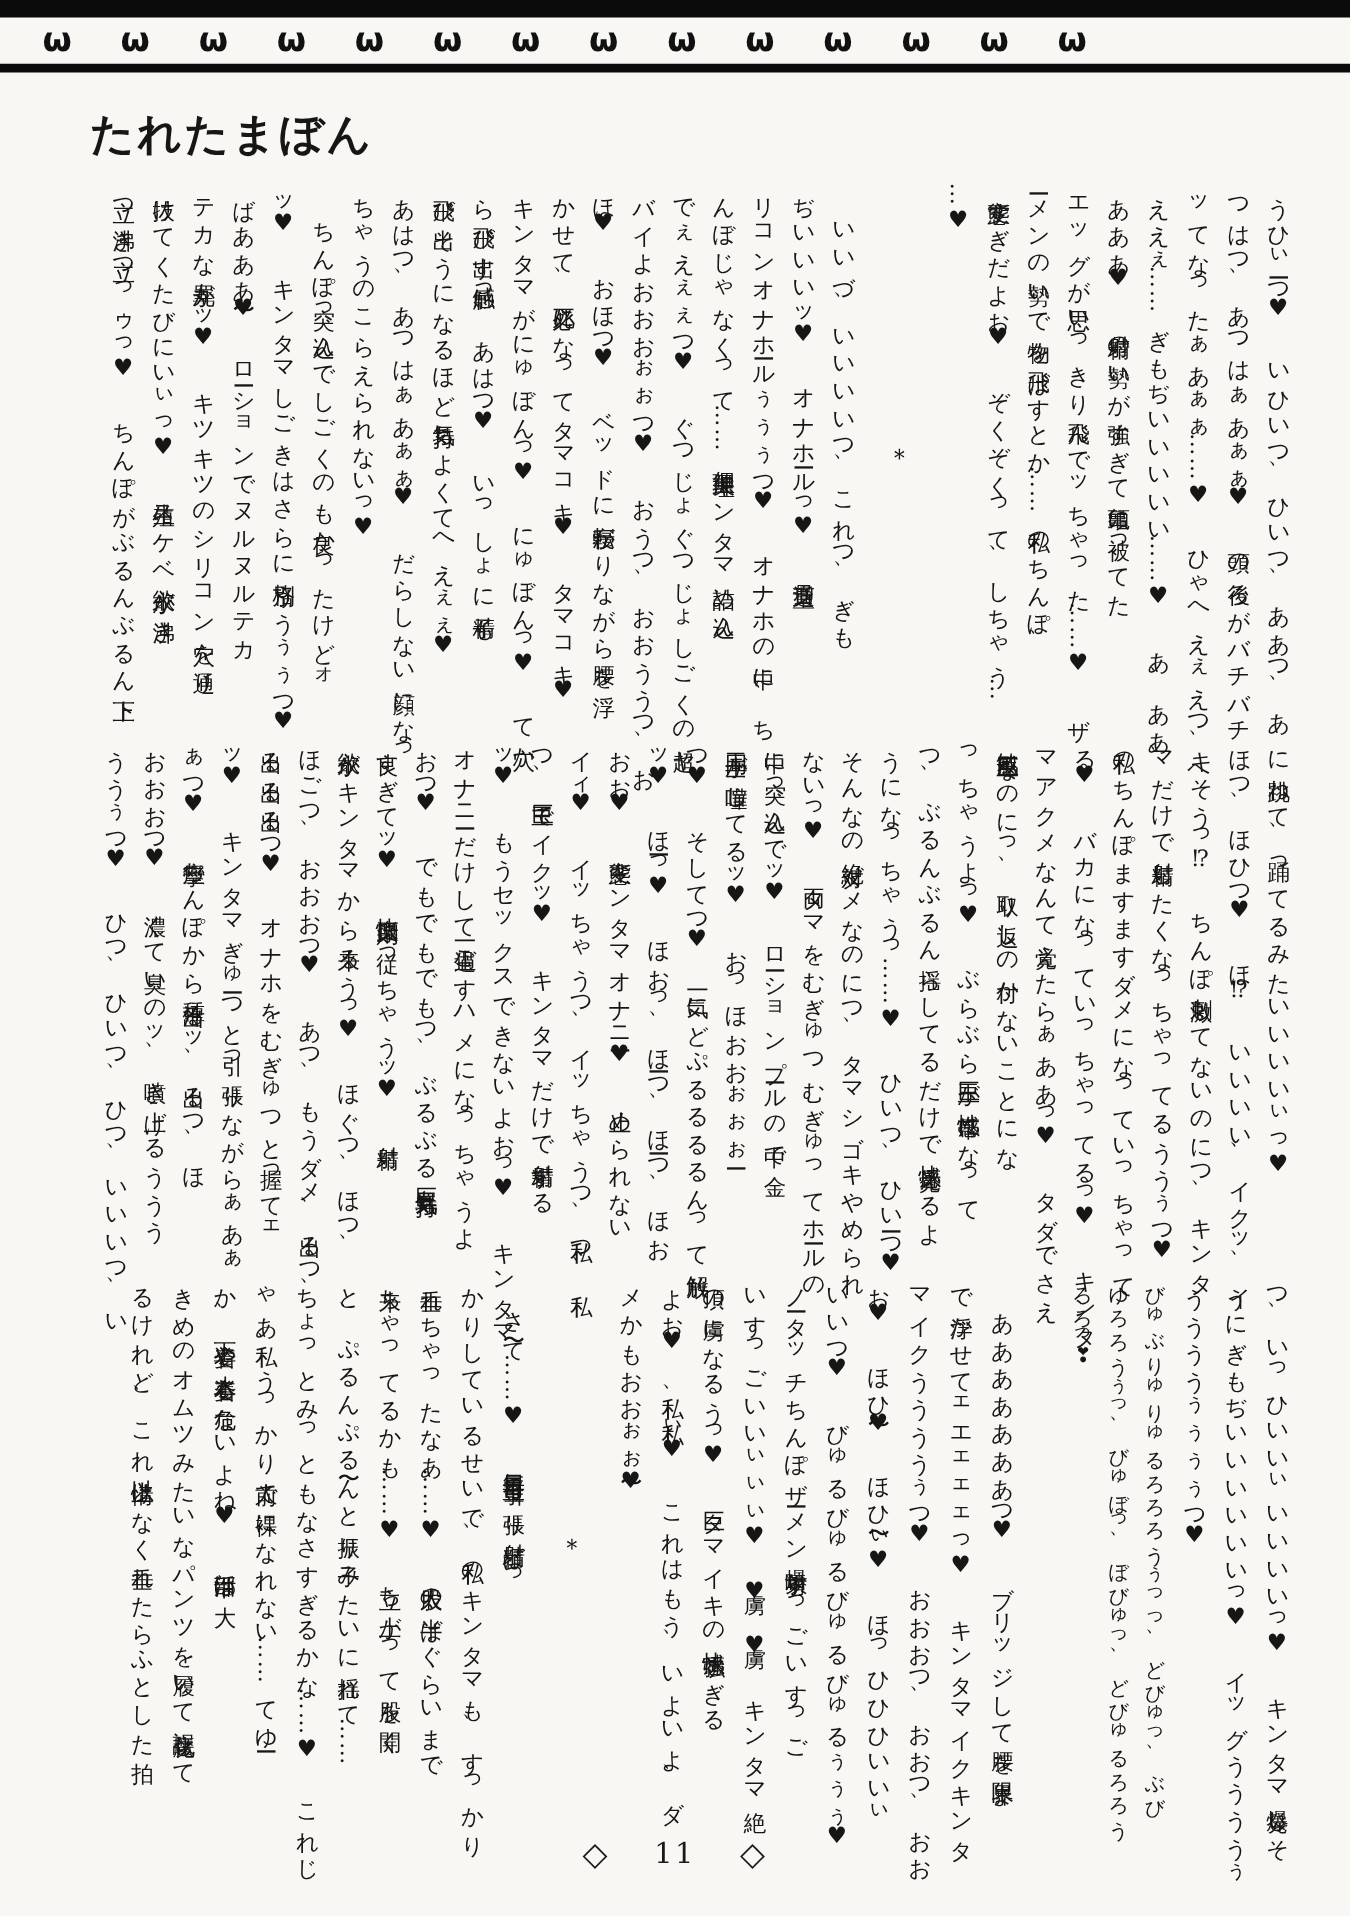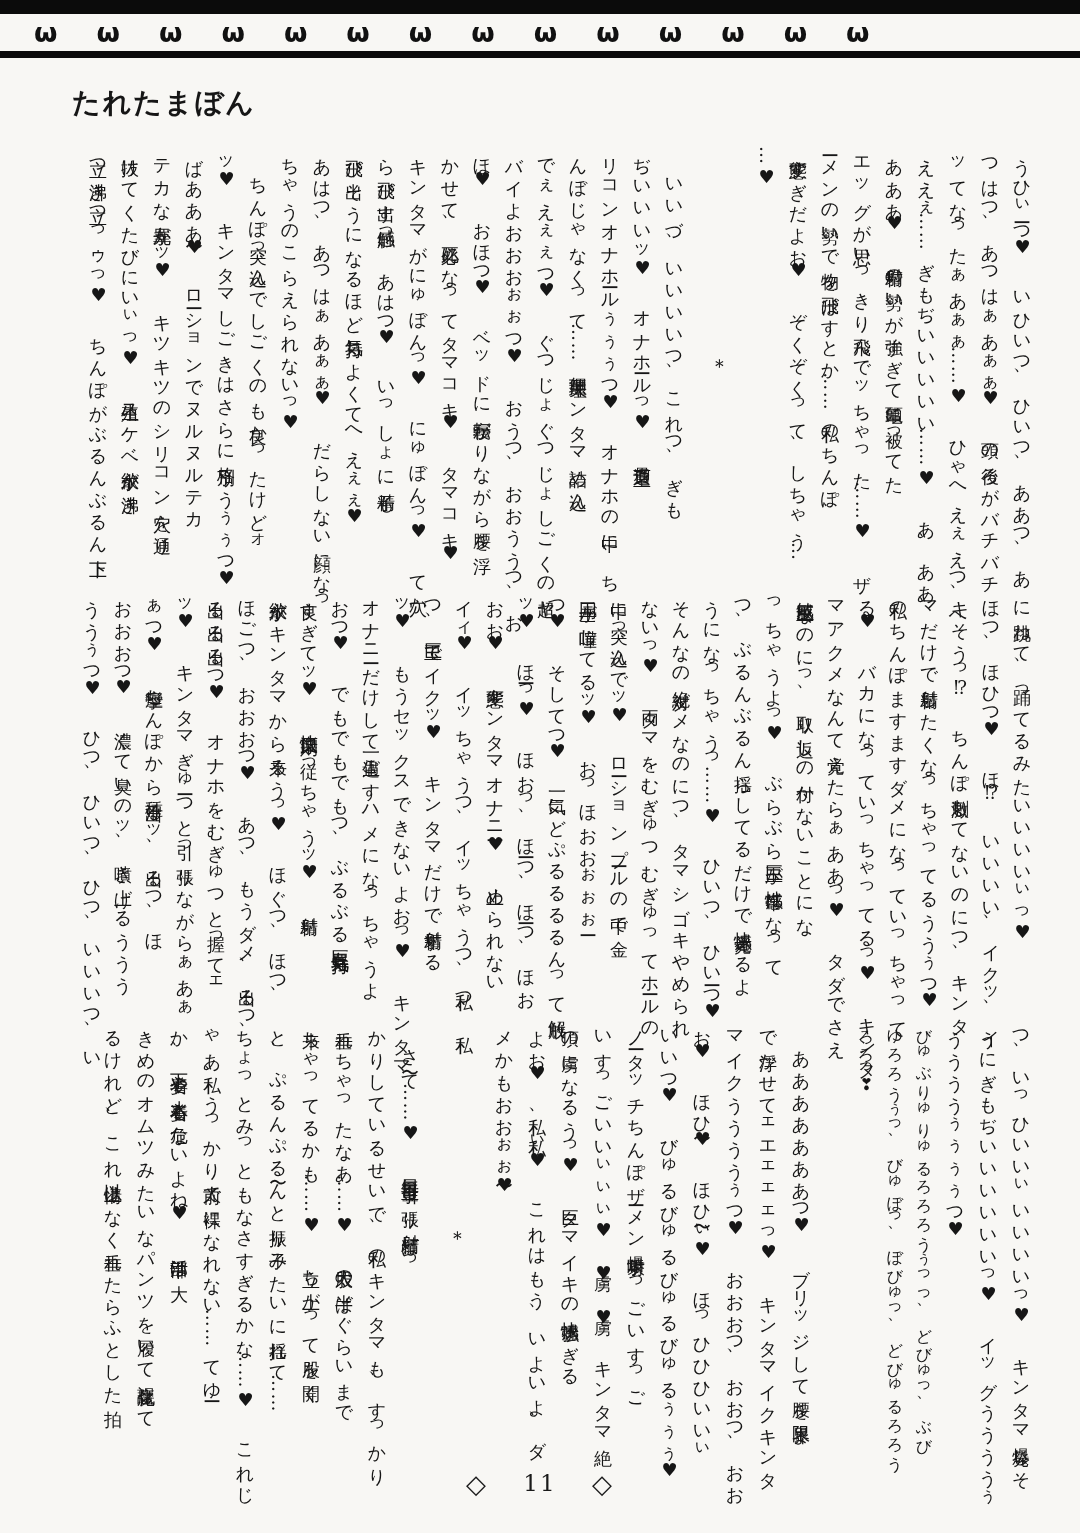--- a/index.html
+++ b/index.html
@@ -22,21 +22,21 @@
     column-gap:39px;
   }
   .omega{
     font-family:"DejaVu Sans","Liberation Sans",sans-serif;
     font-weight:bold;font-size:27px;line-height:1;color:#111;
   }
   .title{
     margin:26px 0 0 72px;
     font-family:"Liberation Sans","DejaVu Sans",sans-serif;
     font-weight:600;
-    font-size:28px;
+    font-size:35px;
     letter-spacing:2px;
     color:#161616;
   }
   .band{
     position:absolute;right:42px;
     writing-mode:vertical-rl;
     font-size:18px;
     letter-spacing:1.5px;
     color:#161616;
     overflow:visible;

